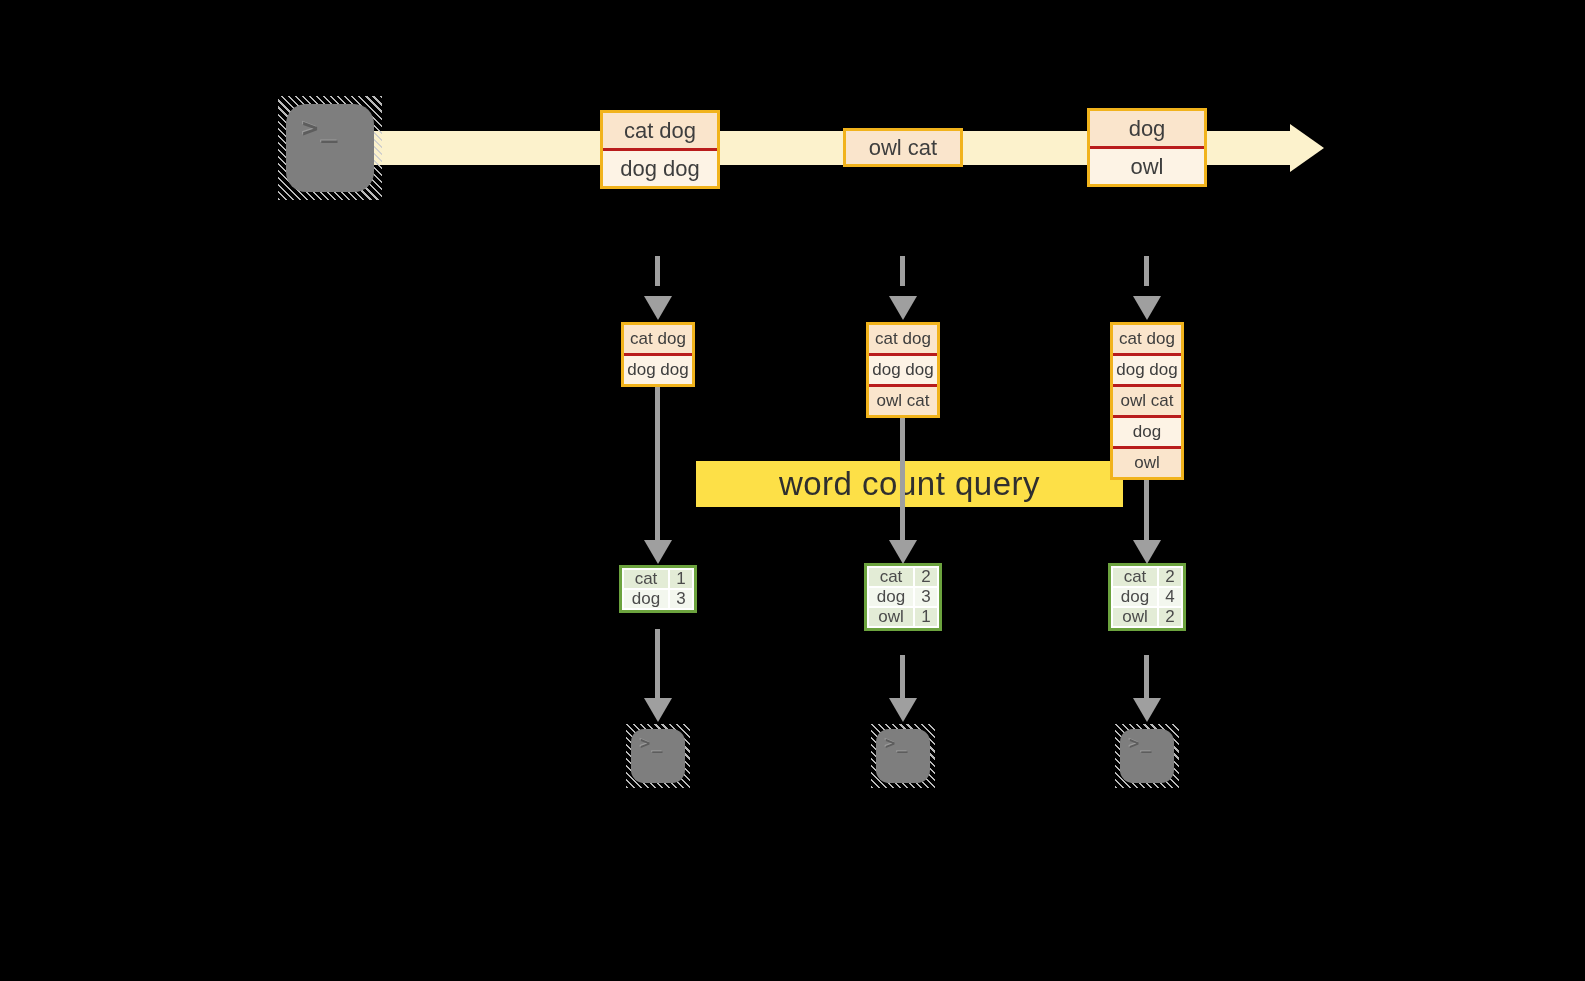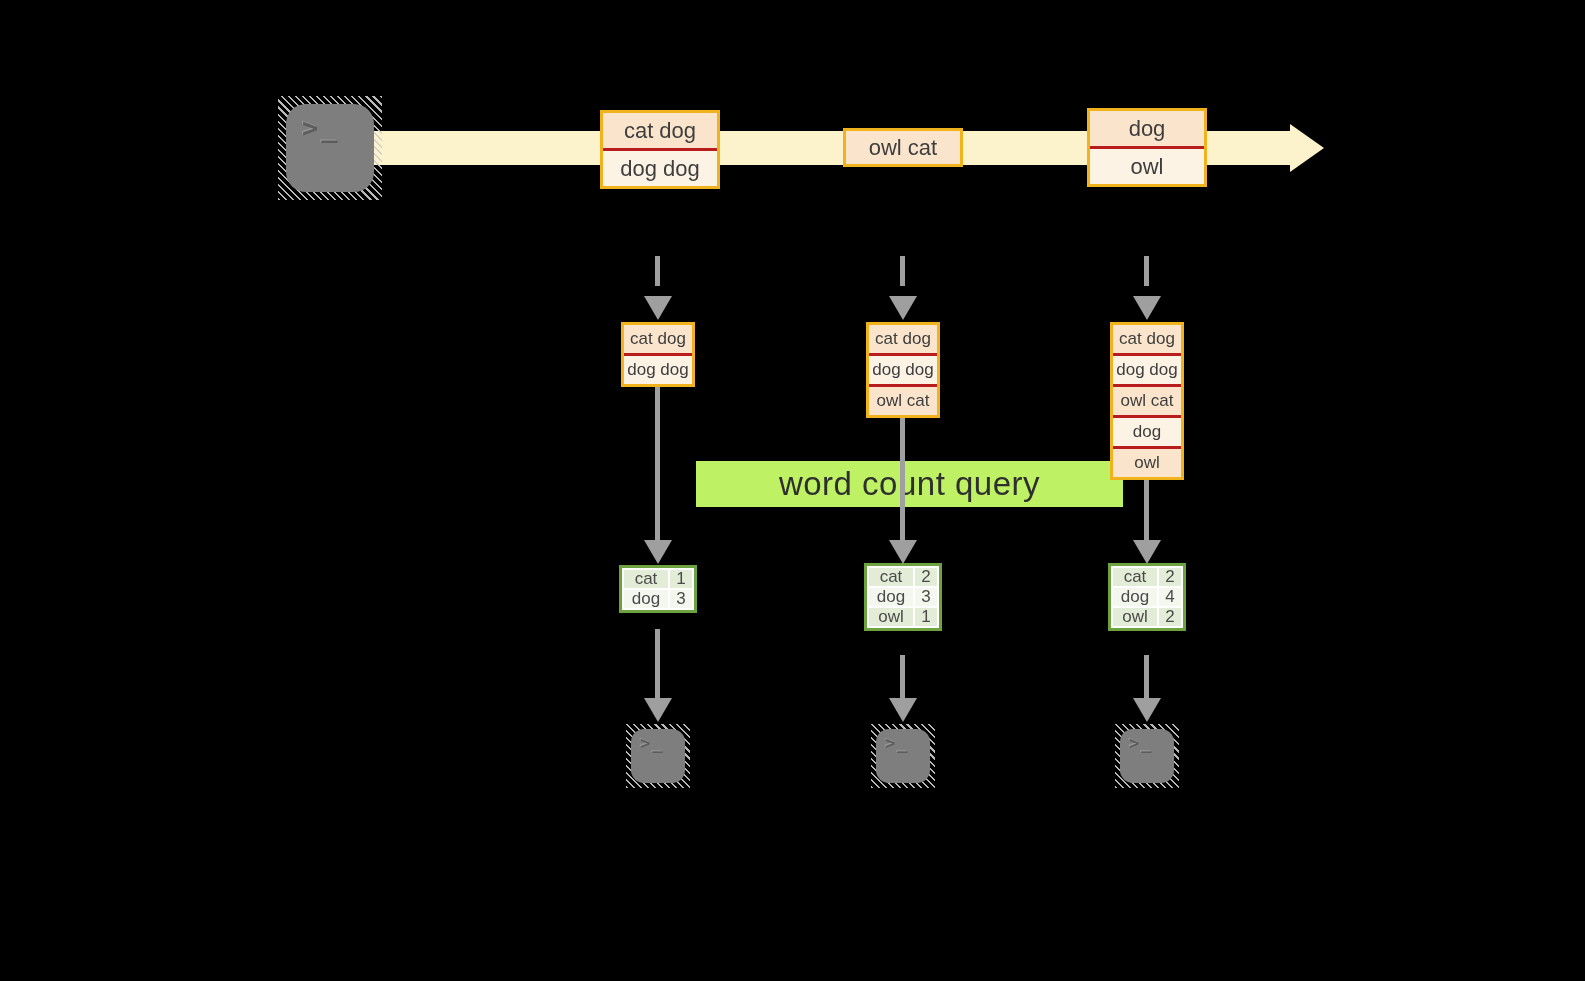--- a/index.html
+++ b/index.html
@@ -33,21 +33,21 @@
   .batch.single .orow{height:33px;}
   .state .orow{height:28px;font-size:17px;}
 
   
   .shaft{position:absolute;width:5px;background:#9f9f9f;z-index:3;}
   .head{position:absolute;width:0;height:0;z-index:3;
         border-left:14px solid transparent;border-right:14px solid transparent;
         border-top:24px solid #9f9f9f;}
 
   
-  .qband{position:absolute;left:696px;top:461px;width:427px;height:46px;background:#bef264;z-index:1;
+  .qband{position:absolute;left:696px;top:461px;width:427px;height:46px;background:#fde047;z-index:1;
          display:flex;align-items:center;justify-content:center;}
   .qband span{font-size:33px;font-weight:300;color:#2f2f2f;letter-spacing:.5px;}
 
   
   .gtable{position:absolute;border:3px solid #6ca33e;background:#fff;padding:2px;z-index:2;
           display:grid;grid-template-columns:44px 22px;gap:2px;}
   .gcell{height:18px;display:flex;align-items:center;justify-content:center;
          font-size:17px;color:#4b4b4b;}
   .gcell:nth-child(4n+1),.gcell:nth-child(4n+2){background:#e3ecd6;}
   .gcell:nth-child(4n+3),.gcell:nth-child(4n){background:#f3f7ee;}

